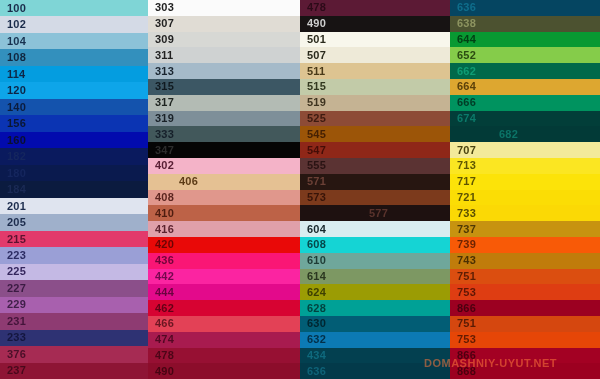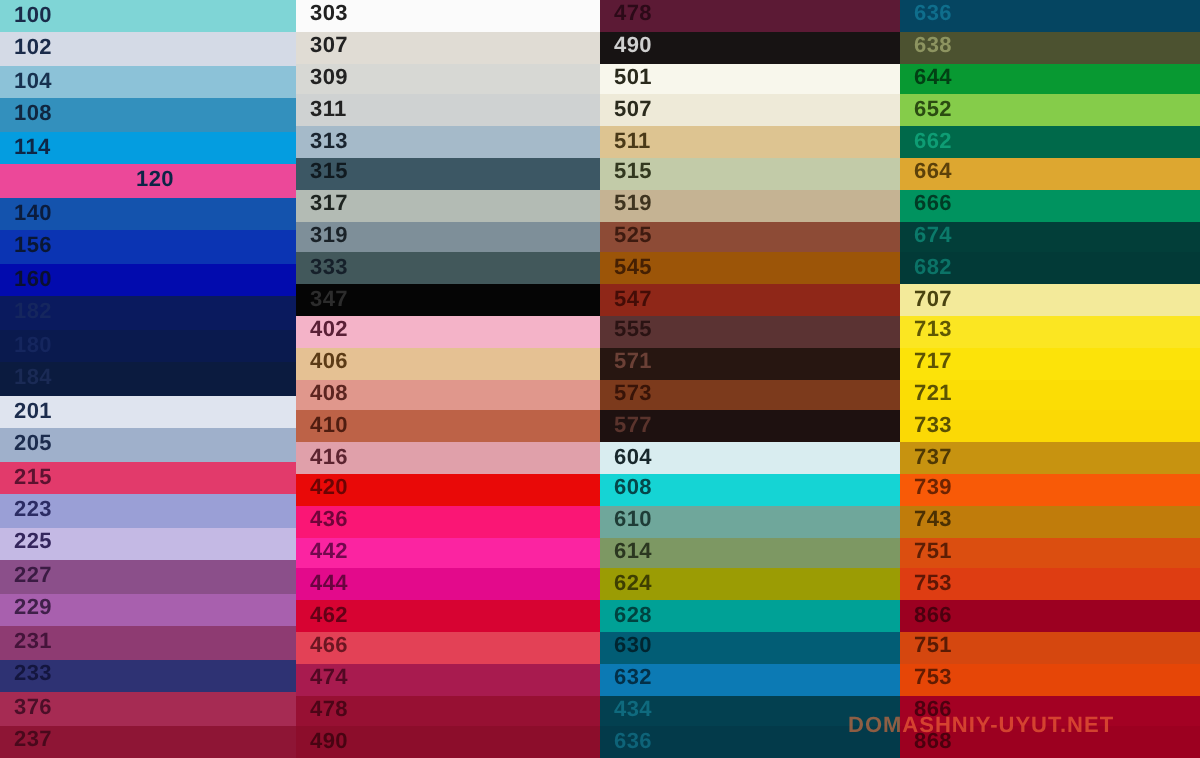--- a/index.html
+++ b/index.html
@@ -70,21 +70,21 @@
         </div>
         <div class="swatch" style="background-color: rgb(140, 194, 216);">
           <span class="swatch-label" style="color: rgb(23, 49, 79);">104</span>
         </div>
         <div class="swatch" style="background-color: rgb(51, 144, 189);">
           <span class="swatch-label" style="color: rgb(16, 38, 63);">108</span>
         </div>
         <div class="swatch" style="background-color: rgb(4, 157, 224);">
           <span class="swatch-label" style="color: rgb(14, 39, 71);">114</span>
         </div>
-        <div class="swatch" style="background-color: #ec4899; justify-content: center;">
+        <div class="swatch" style="background-color: #0ea5e9;">
           <span class="swatch-label" style="color: rgb(13, 37, 70);">120</span>
         </div>
         <div class="swatch" style="background-color: rgb(20, 83, 173);">
           <span class="swatch-label" style="color: rgb(11, 28, 61);">140</span>
         </div>
         <div class="swatch" style="background-color: rgb(11, 52, 179);">
           <span class="swatch-label" style="color: rgb(10, 23, 52);">156</span>
         </div>
         <div class="swatch" style="background-color: rgb(2, 11, 174);">
           <span class="swatch-label" style="color: rgb(10, 16, 48);">160</span>
@@ -159,21 +159,21 @@
         </div>
         <div class="swatch" style="background-color: rgb(66, 88, 91);">
           <span class="swatch-label" style="color: rgb(22, 32, 42);">333</span>
         </div>
         <div class="swatch" style="background-color: rgb(5, 5, 5);">
           <span class="swatch-label" style="color: rgb(44, 44, 44);">347</span>
         </div>
         <div class="swatch" style="background-color: rgb(244, 179, 200);">
           <span class="swatch-label" style="color: rgb(90, 32, 54);">402</span>
         </div>
-        <div class="swatch" style="background-color: rgb(229, 193, 147);">
+        <div class="swatch" style="background-color: rgb(229, 193, 147); padding-left: 24px;">
           <span class="swatch-label" style="color: rgb(92, 59, 22);">406</span>
         </div>
         <div class="swatch" style="background-color: rgb(224, 151, 140);">
           <span class="swatch-label" style="color: rgb(92, 37, 32);">408</span>
         </div>
         <div class="swatch" style="background-color: rgb(189, 98, 71);">
           <span class="swatch-label" style="color: rgb(79, 29, 16);">410</span>
         </div>
         <div class="swatch" style="background-color: rgb(224, 160, 170);">
           <span class="swatch-label" style="color: rgb(92, 36, 48);">416</span>
@@ -239,21 +239,21 @@
         </div>
         <div class="swatch" style="background-color: rgb(91, 51, 51);">
           <span class="swatch-label" style="color: rgb(42, 19, 19);">555</span>
         </div>
         <div class="swatch" style="background-color: rgb(39, 22, 17);">
           <span class="swatch-label" style="color: rgb(107, 64, 54);">571</span>
         </div>
         <div class="swatch" style="background-color: rgb(124, 58, 28);">
           <span class="swatch-label" style="color: rgb(56, 20, 8);">573</span>
         </div>
-        <div class="swatch" style="background-color: rgb(30, 17, 16);">
+        <div class="swatch" style="background-color: rgb(30, 17, 16); justify-content: center;">
           <span class="swatch-label" style="color: rgb(90, 51, 44);">577</span>
         </div>
         <div class="swatch" style="background-color: rgb(217, 237, 240);">
           <span class="swatch-label" style="color: rgb(24, 40, 44);">604</span>
         </div>
         <div class="swatch" style="background-color: rgb(21, 212, 212);">
           <span class="swatch-label" style="color: rgb(5, 71, 74);">608</span>
         </div>
         <div class="swatch" style="background-color: rgb(111, 167, 155);">
           <span class="swatch-label" style="color: rgb(31, 60, 54);">610</span>
@@ -299,21 +299,21 @@
         <div class="swatch" style="background-color: rgb(221, 167, 48);">
           <span class="swatch-label" style="color: rgb(92, 65, 10);">664</span>
         </div>
         <div class="swatch" style="background-color: rgb(0, 147, 95);">
           <span class="swatch-label" style="color: rgb(1, 60, 38);">666</span>
         </div>
         <div class="swatch" style="background-color: rgb(2, 62, 57);">
           <span class="swatch-label" style="color: rgb(11, 122, 106);">674</span>
         </div>
         <div class="swatch" style="background-color: rgb(2, 58, 55);">
-          <span class="swatch-label" style="color: rgb(11, 115, 103);">682</span>
+          <span class="swatch-label" style="color: rgb(11, 115, 103); margin-left: 42px;">682</span>
         </div>
         <div class="swatch" style="background-color: rgb(243, 234, 154);">
           <span class="swatch-label" style="color: rgb(74, 68, 16);">707</span>
         </div>
         <div class="swatch" style="background-color: rgb(251, 230, 34);">
           <span class="swatch-label" style="color: rgb(95, 87, 3);">713</span>
         </div>
         <div class="swatch" style="background-color: rgb(252, 227, 9);">
           <span class="swatch-label" style="color: rgb(94, 84, 3);">717</span>
         </div>

